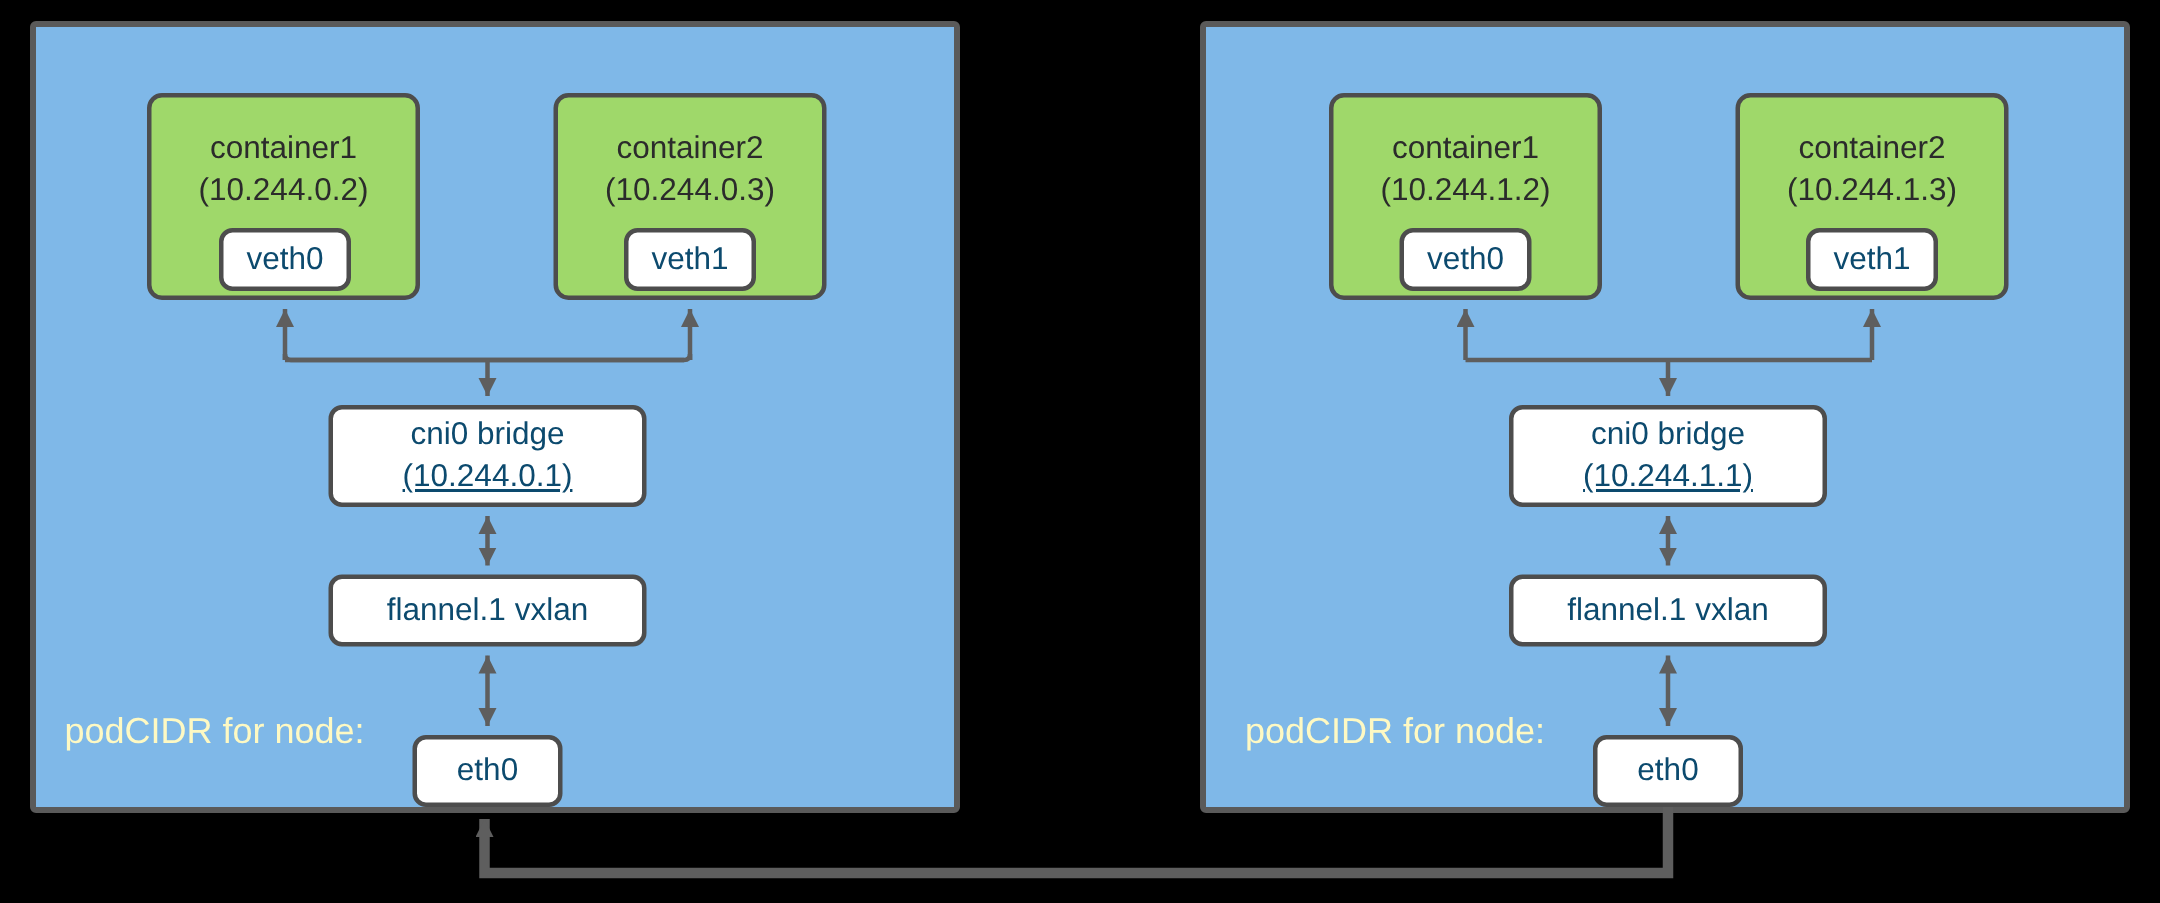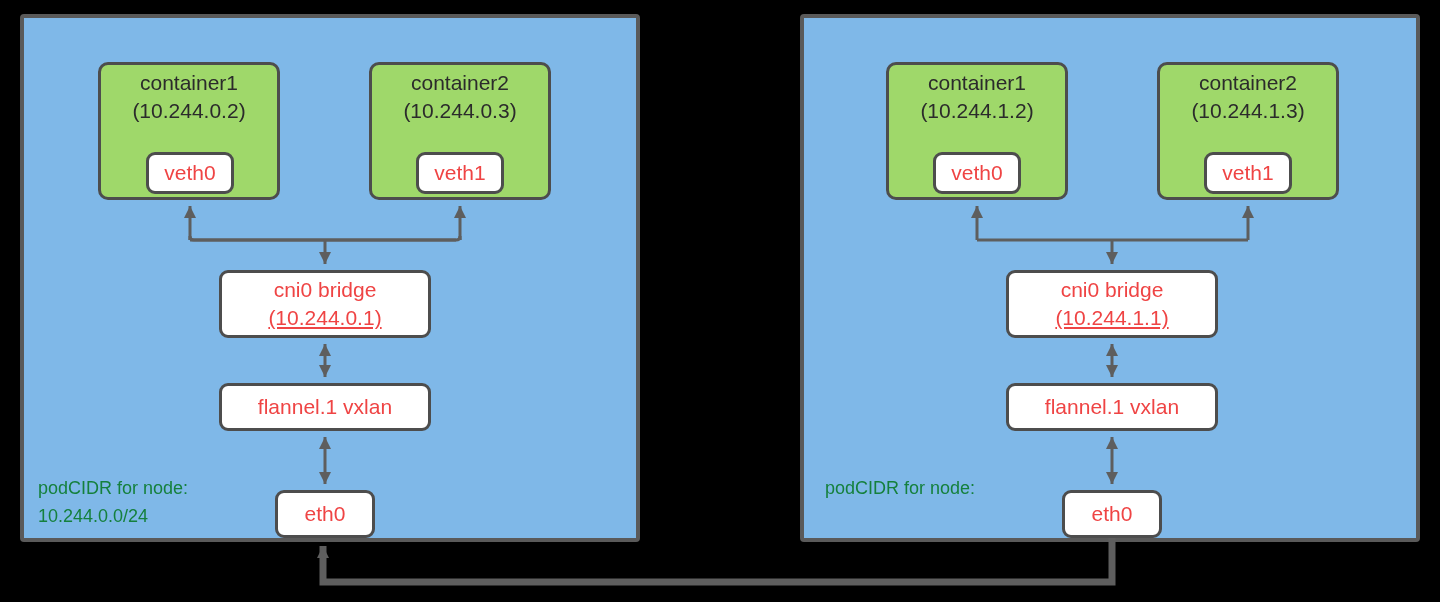--- a/index.html
+++ b/index.html
@@ -32,54 +32,55 @@
   
   .container-box {
     position: absolute;
     background: #9FD86A;
     border: 3px solid #4D4D4D;
     border-radius: 10px;
     box-sizing: border-box;
     display: flex;
     flex-direction: column;
     align-items: center;
-    padding-top: 4px;
+    padding-top: 20px;
   }
   .container-name,
   .container-ip {
     color: #2B2B2B;
     font-size: 21px;
     line-height: 28px;
     white-space: nowrap;
   }
 
   
   .wbox {
     position: absolute;
     background: #FFFFFF;
     border: 3px solid #4D4D4D;
     border-radius: 9px;
     box-sizing: border-box;
     display: flex;
     flex-direction: column;
     align-items: center;
     justify-content: center;
-    color: #ef4444;
+    color: #0c4a6e;
     font-size: 21px;
     line-height: 28px;
     white-space: nowrap;
   }
   .wbox .line2 { display: block; text-decoration: underline; }
 
   
   .podcidr {
     position: absolute;
-    color: #15803d;
-    font-size: 18px;
+    color: #fef9c3;
+    font-size: 24px;
     line-height: 28px;
+    text-align: center;
     white-space: nowrap;
   }
 
   
   .conn {
     position: absolute;
     left: 0;
     top: 0;
     width: 1440px;
     height: 602px;
@@ -117,21 +118,20 @@
   <div class="wbox" style="left:219px; top:383px; width:212px; height:48px;">
     <span>flannel.1 vxlan</span>
   </div>
 
   <div class="wbox" style="left:275px; top:490px; width:100px; height:48px;">
     <span>eth0</span>
   </div>
 
   <div class="podcidr" style="left:38px; top:474px; width:210px;">
     <div>podCIDR for node:</div>
-    <div>10.244.0.0/24</div>
   </div>
 
   <div class="node-panel" style="left:800px; top:14px; width:620px; height:528px;"></div>
 
   <div class="container-box" style="left:886px; top:62px; width:182px; height:138px;">
     <span class="container-name">container1</span>
     <span class="container-ip">(10.244.1.2)</span>
   </div>
   <div class="wbox" style="left:933px; top:152px; width:88px; height:42px;">
     <span>veth0</span>

